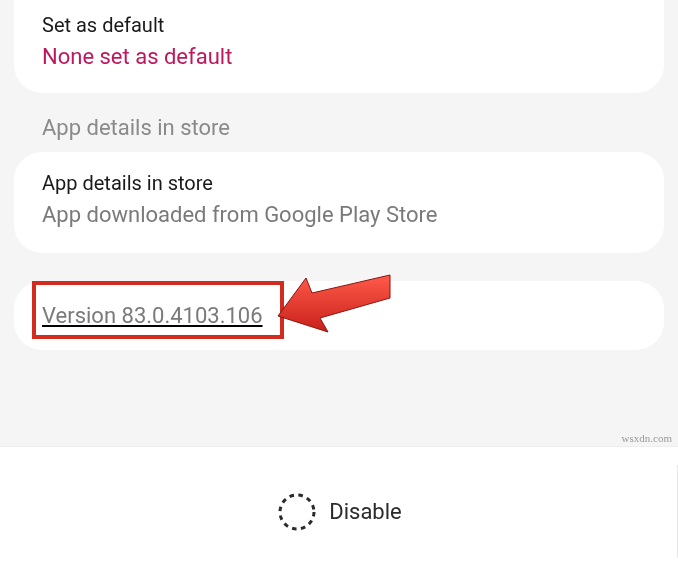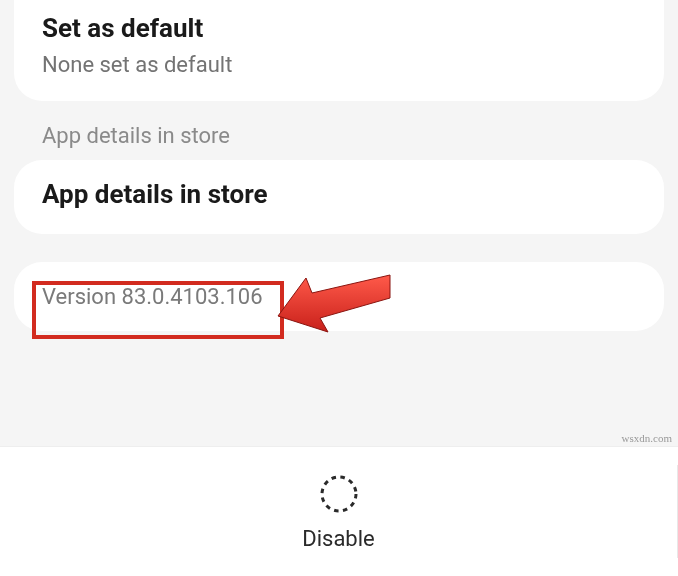--- a/index.html
+++ b/index.html
@@ -27,28 +27,28 @@
       margin: 0 14px;
       padding: 18px 28px;
     }
     .card-top {
       border-top-left-radius: 0;
       border-top-right-radius: 0;
       padding-top: 12px;
       padding-bottom: 20px;
     }
     .title {
-      font-size: 26px;
-      font-weight: 700;
+      font-size: 20px;
+      font-weight: 400;
       color: #1a1a1a;
       line-height: 1.3;
     }
     .subtitle-link {
       font-size: 22px;
-      color: #737373;
+      color: #be185d;
       line-height: 1.5;
       margin-top: 2px;
     }
     .section-header {
       font-size: 22px;
       color: #8a8a8a;
       padding: 22px 42px 12px 42px;
     }
     .card-middle {
       padding-top: 18px;
@@ -59,20 +59,21 @@
       color: #7a7a7a;
       line-height: 1.4;
       margin-top: 4px;
     }
     .spacer {
       height: 28px;
     }
     .card-version {
       padding: 22px 28px;
       position: relative;
+      text-decoration: underline;
     }
     .version-text {
       font-size: 22px;
       color: #7a7a7a;
     }
     .highlight-box {
       position: absolute;
       border: 4px solid #d22b1f;
       left: 32px;
       top: 281px;
@@ -96,21 +97,21 @@
       position: absolute;
       bottom: 0;
       left: 0;
       right: 0;
       height: 130px;
       border-top: 1px solid #eeeeee;
     }
     .button {
       flex: 1;
       display: flex;
-      flex-direction: column;
+      flex-direction: row;
       align-items: center;
       justify-content: center;
       gap: 10px;
       cursor: pointer;
     }
     .button-divider {
       width: 1px;
       background: #e8e8e8;
       margin: 18px 0;
     }
@@ -142,20 +143,21 @@
 
   <div class="card card-top">
     <div class="title">Set as default</div>
     <div class="subtitle-link">None set as default</div>
   </div>
 
   <div class="section-header">App details in store</div>
 
   <div class="card card-middle">
     <div class="title">App details in store</div>
+    <div class="subtitle-gray">App downloaded from Google Play Store</div>
   </div>
 
   <div class="spacer"></div>
 
   <div class="card card-version">
     <div class="version-text">Version 83.0.4103.106</div>
   </div>
 
   <div class="highlight-box"></div>
 

